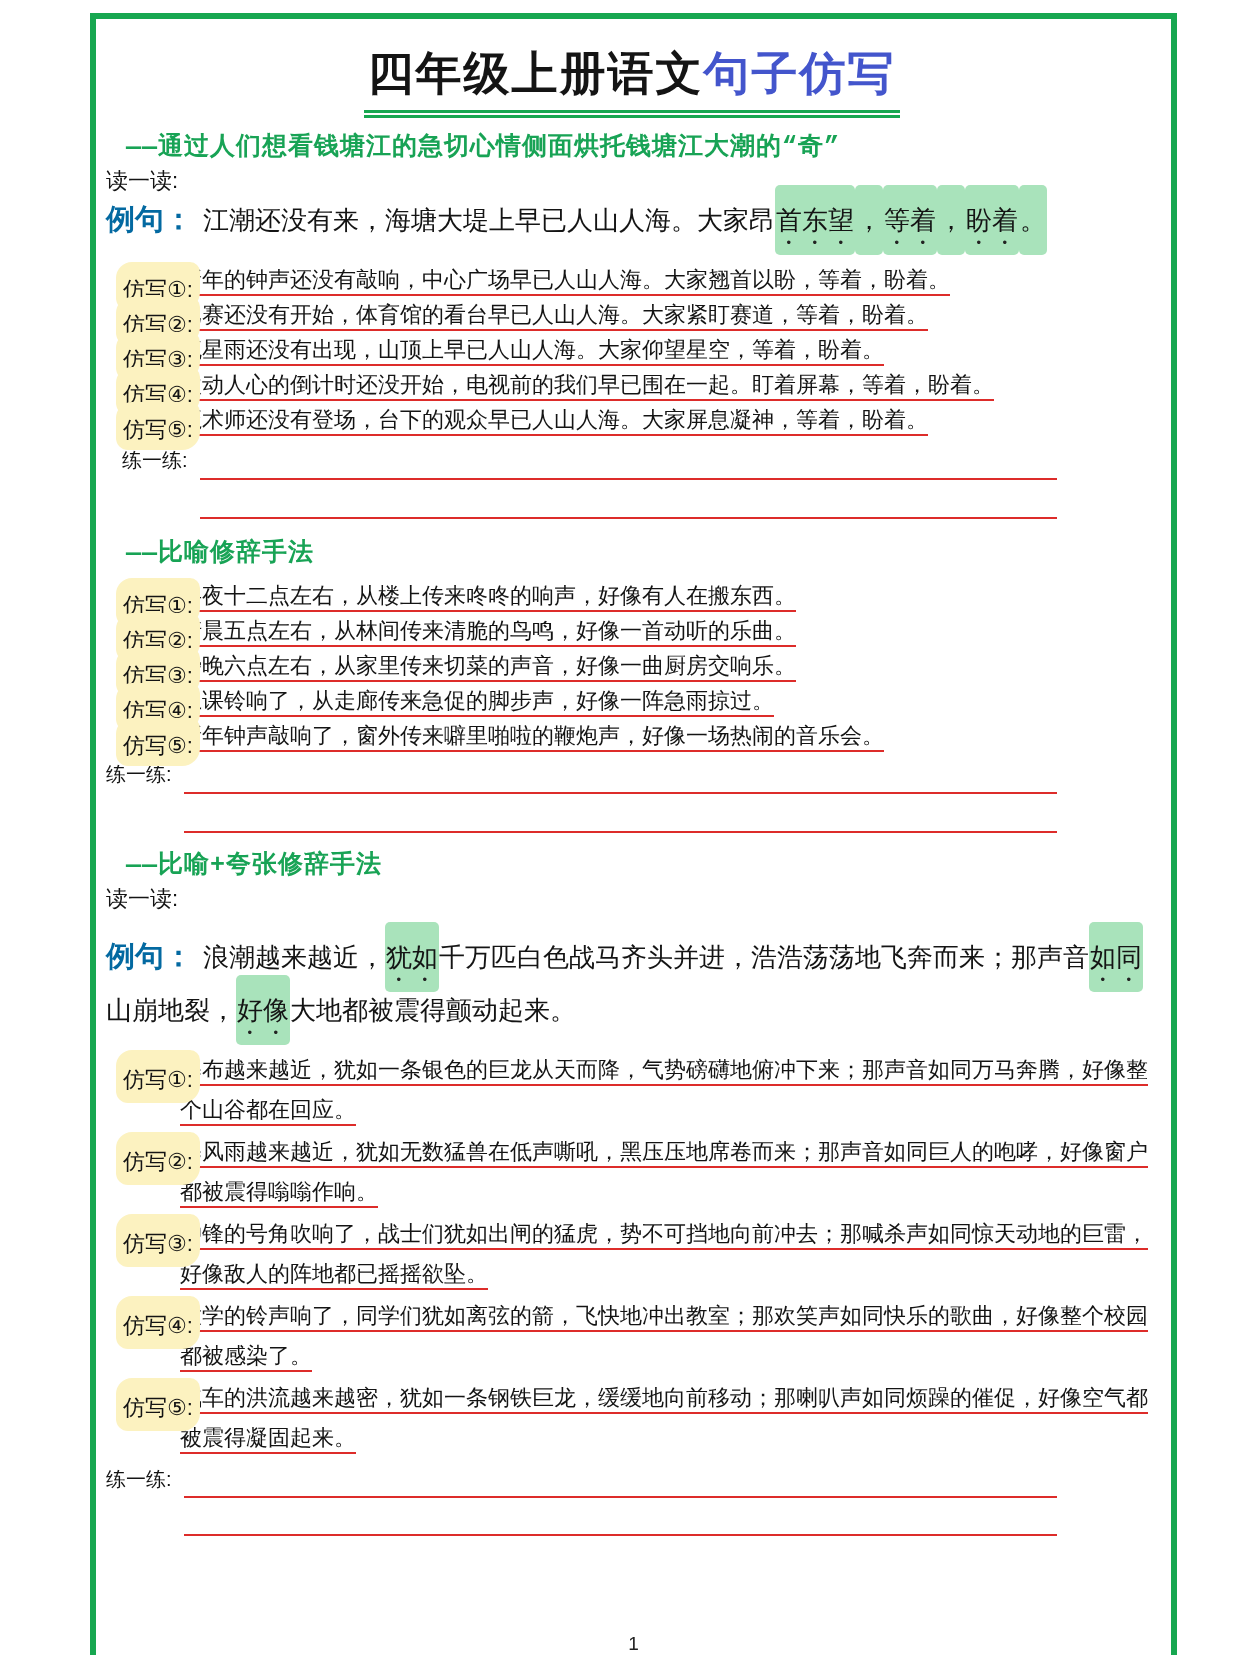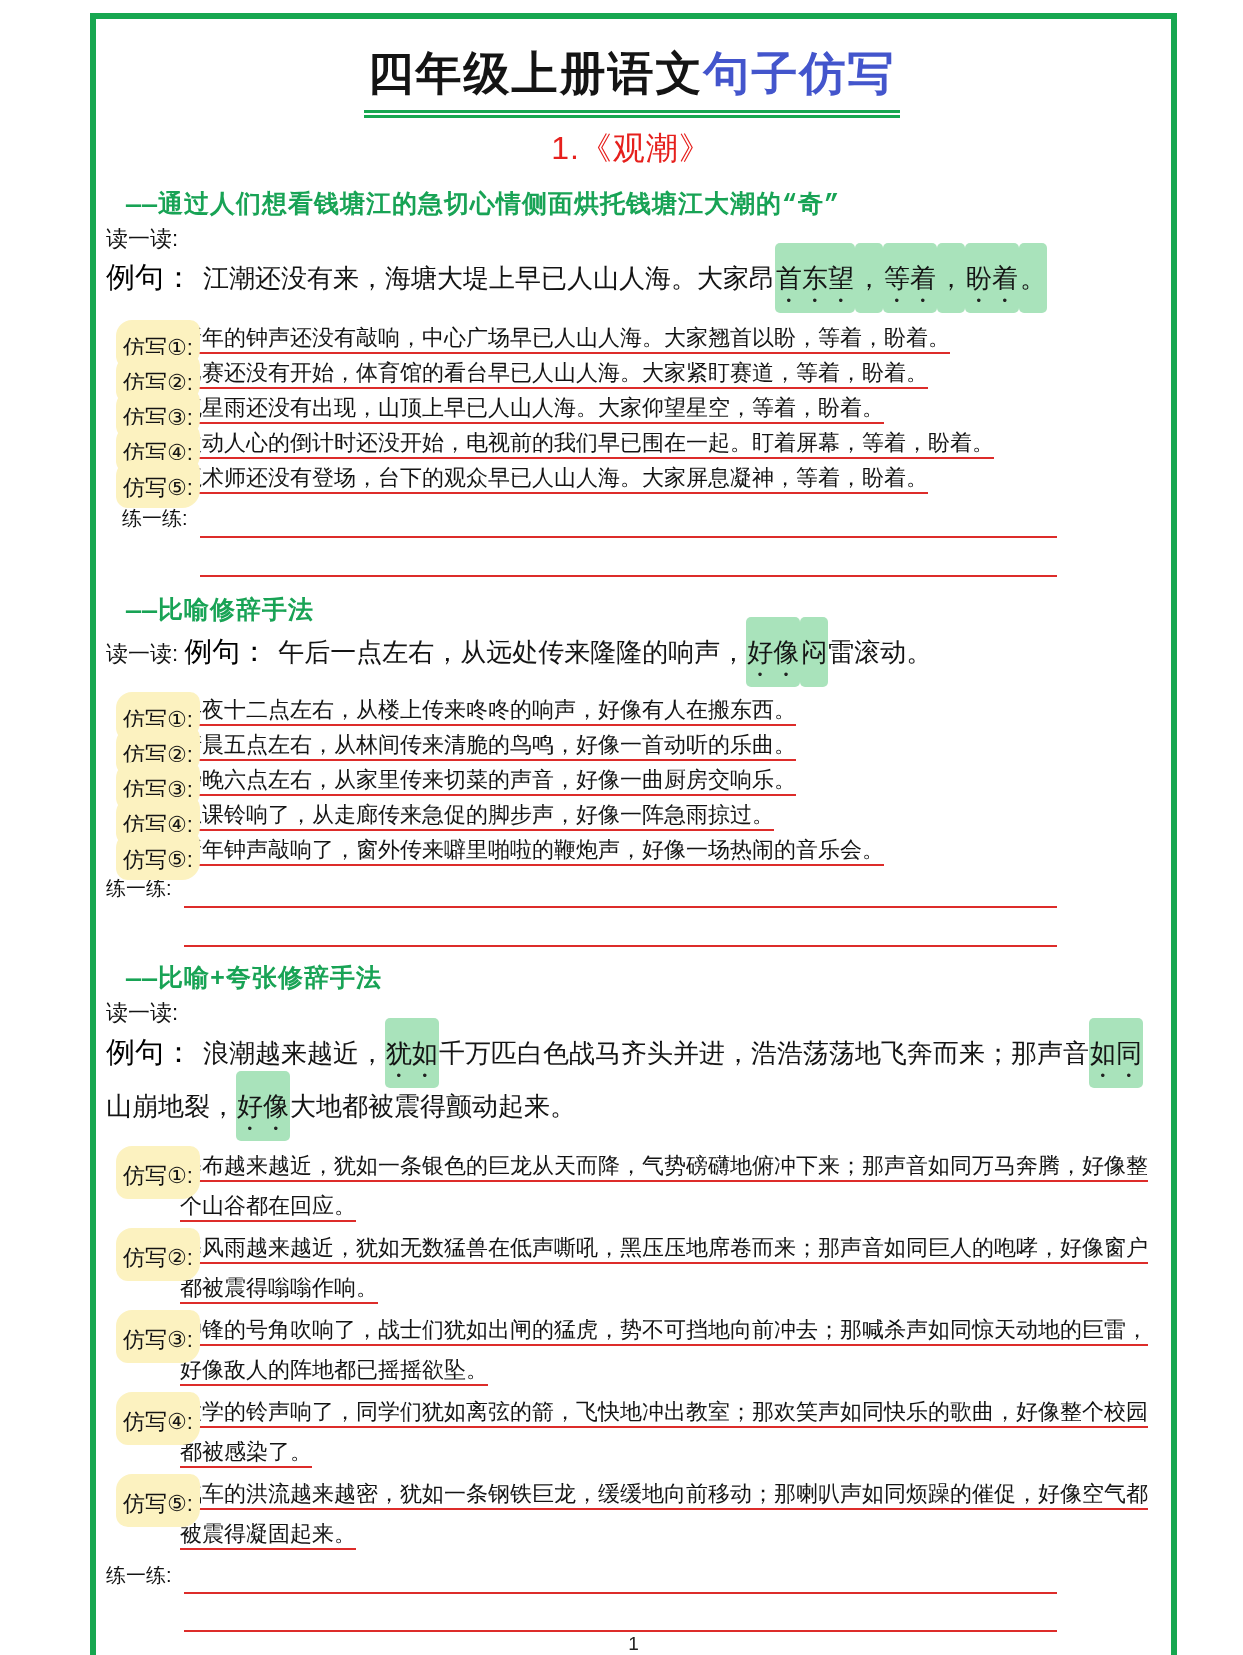--- a/index.html
+++ b/index.html
@@ -30,21 +30,21 @@
   .title-wrap{display:inline-block;position:relative;padding:0 4px 5px;border-bottom:3px solid var(--green);}
   .title-wrap::after{content:"";position:absolute;left:0;right:0;bottom:-8px;height:3px;background:var(--green);}
   .title-black,.title-blue{font-size:46px;font-weight:bold;letter-spacing:2px;}
   .title-blue{color:var(--blue);}
   .lesson-title{margin-top:14px;text-align:center;color:var(--red);font-size:32px;font-weight:500;letter-spacing:1px;}
 
   
   .sec-heading{color:var(--heading-green);font-size:25px;font-weight:bold;margin:16px 0 0 20px;letter-spacing:1px;font-family:Liberation Mono, monospace;}
   .read-row{margin-top:5px;font-size:22px;line-height:28px;}
   .example-row{margin-top:4px;line-height:40px;}
-  .example-label{color:#000000;font-size:29px;font-weight:400;margin-right:10px;}
+  .example-label{color:#0369a1;font-size:29px;font-weight:700;margin-right:10px;}
   .example-text{font-size:26px;}
   .sec .example-inline-slot .example-label{font-size:28px;}
   .hl{background:var(--ghl);padding:20px 1px;border-radius:5px;}
   .dots{
     -webkit-text-emphasis:filled dot #222;
     -webkit-text-emphasis-position:under;
     text-emphasis:filled dot #222;
     text-emphasis-position:under right;
   }
 
@@ -69,42 +69,41 @@
   .p-line{height:39px;border-bottom:2px solid var(--uline);}
 
   
   .sec-1{margin-top:0;}
   .sec-1 .practice{padding-left:16px;}
   .sec-2 .sec-heading{margin-top:16px;}
   .sec-2 .read-row{margin-top:6px;line-height:40px;}
   .sec-2 .imitations{margin-top:10px;}
   .sec-2 .practice{margin-top:2px;}
   .sec-3 .sec-heading{margin-top:14px;}
-  .sec-3 .example-row{margin-top:2px;line-height:46px;}
+  .sec-3 .example-row{margin-top:20px;line-height:46px;}
   .sec-3 .imitations{margin-top:10px;}
   .sec-3 .imitation{line-height:40px;margin-bottom:2px;}
   .sec-3 .practice{margin-top:2px;}
   .sec-3 .p-line{height:38px;}
 
   .page-num{
     position:absolute;bottom:6px;left:50%;transform:translateX(-50%);
     font-size:19px;color:#222;
   }
 </style>
 </head>
 <body>
 
 <div class="frame">
   <div class="content">
 
     <div class="title-row">
       <span class="title-wrap"><span class="title-black">四年级上册语文</span><span class="title-blue">句子仿写</span></span>
     </div>
 
-    <div class="lesson-title">1.《观潮》</div>
 
     <div id="sections-root">
   <section class="sec sec-1">
     <h3 class="sec-heading">——通过人们想看钱塘江的急切心情侧面烘托钱塘江大潮的“奇”</h3>
     <div class="read-row">
       <span class="read-label">读一读:</span>
       
     </div>
     <div class="example-row">
       <span class="example-label">例句：</span><span class="example-text"><span>江潮还没有来，海塘大堤上早已人山人海。大家昂</span><span class="hl dots">首东望</span><span class="hl">，</span><span class="hl dots">等着</span><span class="hl">，</span><span class="hl dots">盼着</span><span class="hl">。</span></span>
@@ -120,24 +119,20 @@
       <span class="practice-label">练一练:</span>
       <div class="practice-lines">
               <div class="p-line"></div>
               <div class="p-line"></div>
             </div>
     </div>
   </section>
 
   <section class="sec sec-2">
     <h3 class="sec-heading">——比喻修辞手法</h3>
-    <div class="read-row">
-      <span class="read-label">读一读:</span>
-      <span class="example-inline-slot"><span class="example-label">例句：</span><span class="example-text"><span>午后一点左右，从远处传来隆隆的响声，</span><span class="hl dots">好像</span><span class="hl">闷</span><span>雷滚动。</span></span></span>
-    </div>
 
     <div class="imitations">
             <div class="imitation"><span class="im-label">仿写①:</span><span class="im-text">半夜十二点左右，从楼上传来咚咚的响声，好像有人在搬东西。</span></div>
             <div class="imitation"><span class="im-label">仿写②:</span><span class="im-text">清晨五点左右，从林间传来清脆的鸟鸣，好像一首动听的乐曲。</span></div>
             <div class="imitation"><span class="im-label">仿写③:</span><span class="im-text">傍晚六点左右，从家里传来切菜的声音，好像一曲厨房交响乐。</span></div>
             <div class="imitation"><span class="im-label">仿写④:</span><span class="im-text">上课铃响了，从走廊传来急促的脚步声，好像一阵急雨掠过。</span></div>
             <div class="imitation"><span class="im-label">仿写⑤:</span><span class="im-text">新年钟声敲响了，窗外传来噼里啪啦的鞭炮声，好像一场热闹的音乐会。</span></div>
           </div>
     <div class="practice">
       <span class="practice-label">练一练:</span>

